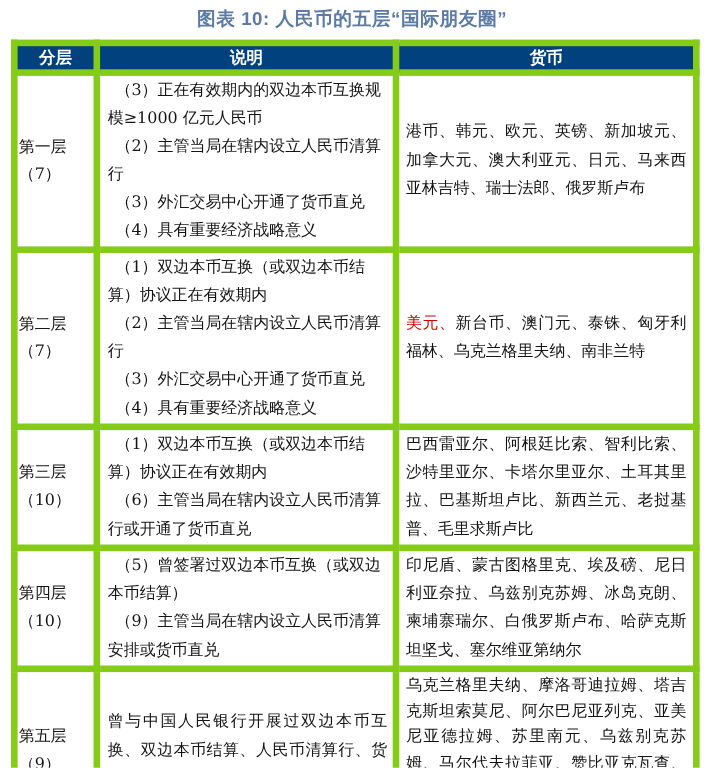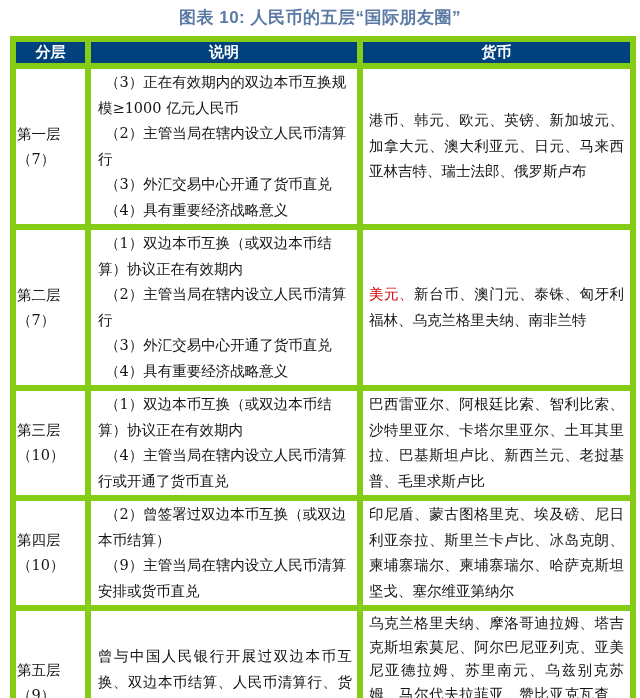--- a/index.html
+++ b/index.html
@@ -98,38 +98,38 @@
         </td>
       </tr>
 
       <tr class="row-3">
         <td class="layer-cell">
           <div class="layer-name">第三层</div>
           <div class="layer-count">（10）</div>
         </td>
         <td class="desc-cell">
           <p>（1）双边本币互换（或双边本币结算）协议正在有效期内</p>
-          <p>（4）主管当局在辖内设立人民币清算行或开通了货币直兑</p>
+          <p>（6）主管当局在辖内设立人民币清算行或开通了货币直兑</p>
         </td>
         <td class="cur-cell">
           <span class="red-currency"></span><span>巴西雷亚尔、阿根廷比索、智利比索、沙特里亚尔、卡塔尔里亚尔、土耳其里拉、巴基斯坦卢比、新西兰元、老挝基普、毛里求斯卢比</span>
         </td>
       </tr>
 
       <tr class="row-4">
         <td class="layer-cell">
           <div class="layer-name">第四层</div>
           <div class="layer-count">（10）</div>
         </td>
         <td class="desc-cell">
-          <p>（2）曾签署过双边本币互换（或双边本币结算）</p>
+          <p>（5）曾签署过双边本币互换（或双边本币结算）</p>
           <p>（9）主管当局在辖内设立人民币清算安排或货币直兑</p>
         </td>
         <td class="cur-cell">
-          <span class="red-currency"></span><span>印尼盾、蒙古图格里克、埃及磅、尼日利亚奈拉、斯里兰卡卢比、冰岛克朗、柬埔寨瑞尔、柬埔寨瑞尔、哈萨克斯坦坚戈、塞尔维亚第纳尔</span>
+          <span class="red-currency"></span><span>印尼盾、蒙古图格里克、埃及磅、尼日利亚奈拉、乌兹别克苏姆、冰岛克朗、柬埔寨瑞尔、白俄罗斯卢布、哈萨克斯坦坚戈、塞尔维亚第纳尔</span>
         </td>
       </tr>
 
       <tr class="row-5">
         <td class="layer-cell">
           <div class="layer-name">第五层</div>
           <div class="layer-count">（9）</div>
         </td>
         <td class="desc-cell">
           <p>曾与中国人民银行开展过双边本币互换、双边本币结算、人民币清算行、货币直兑等安排中的一项</p>

